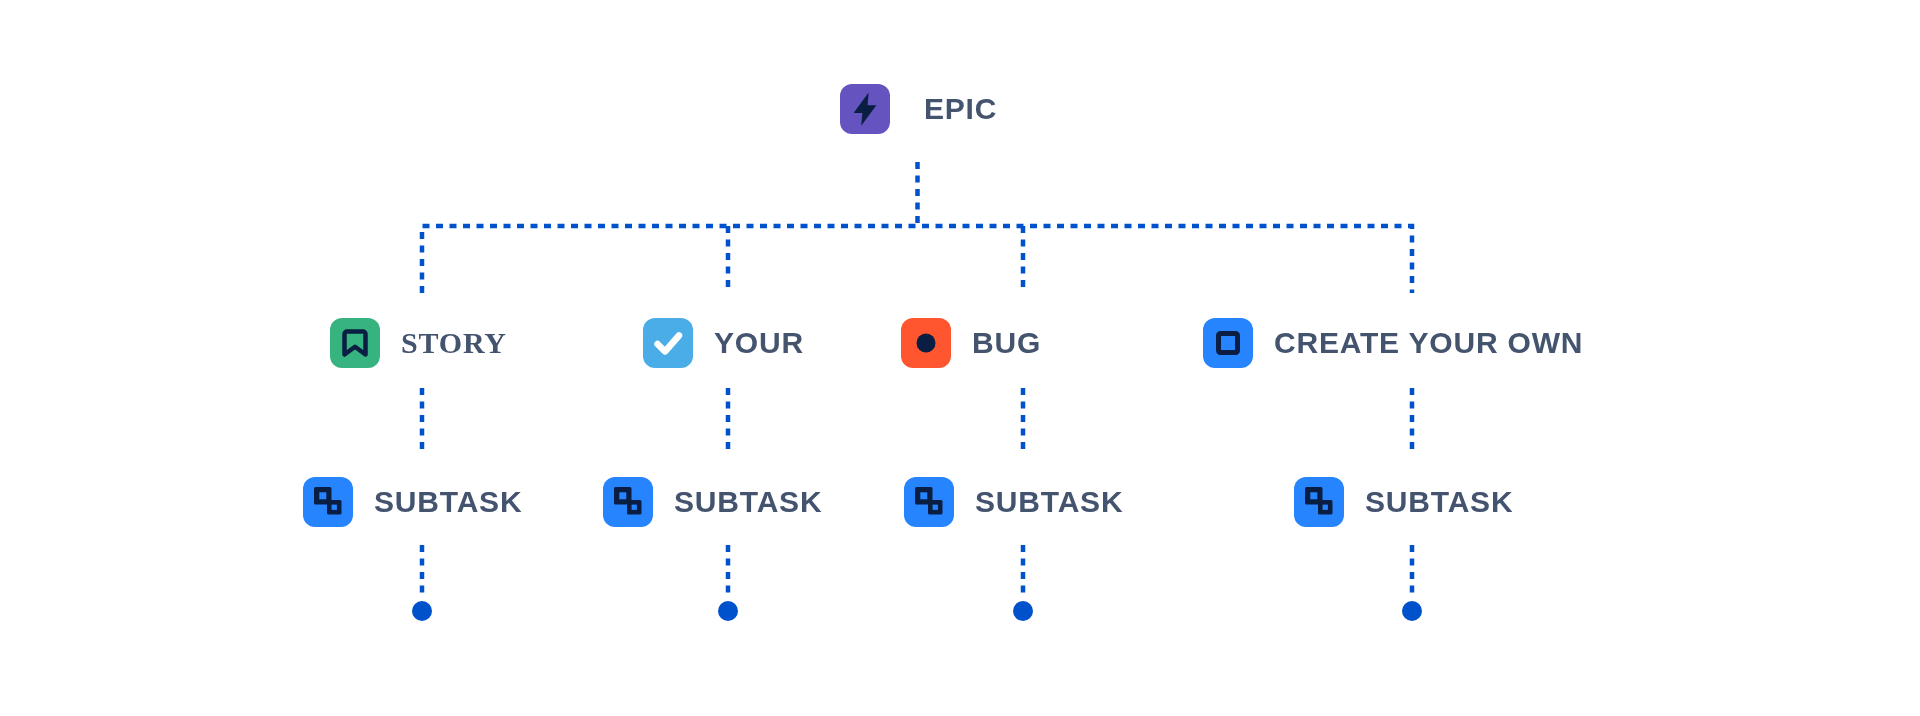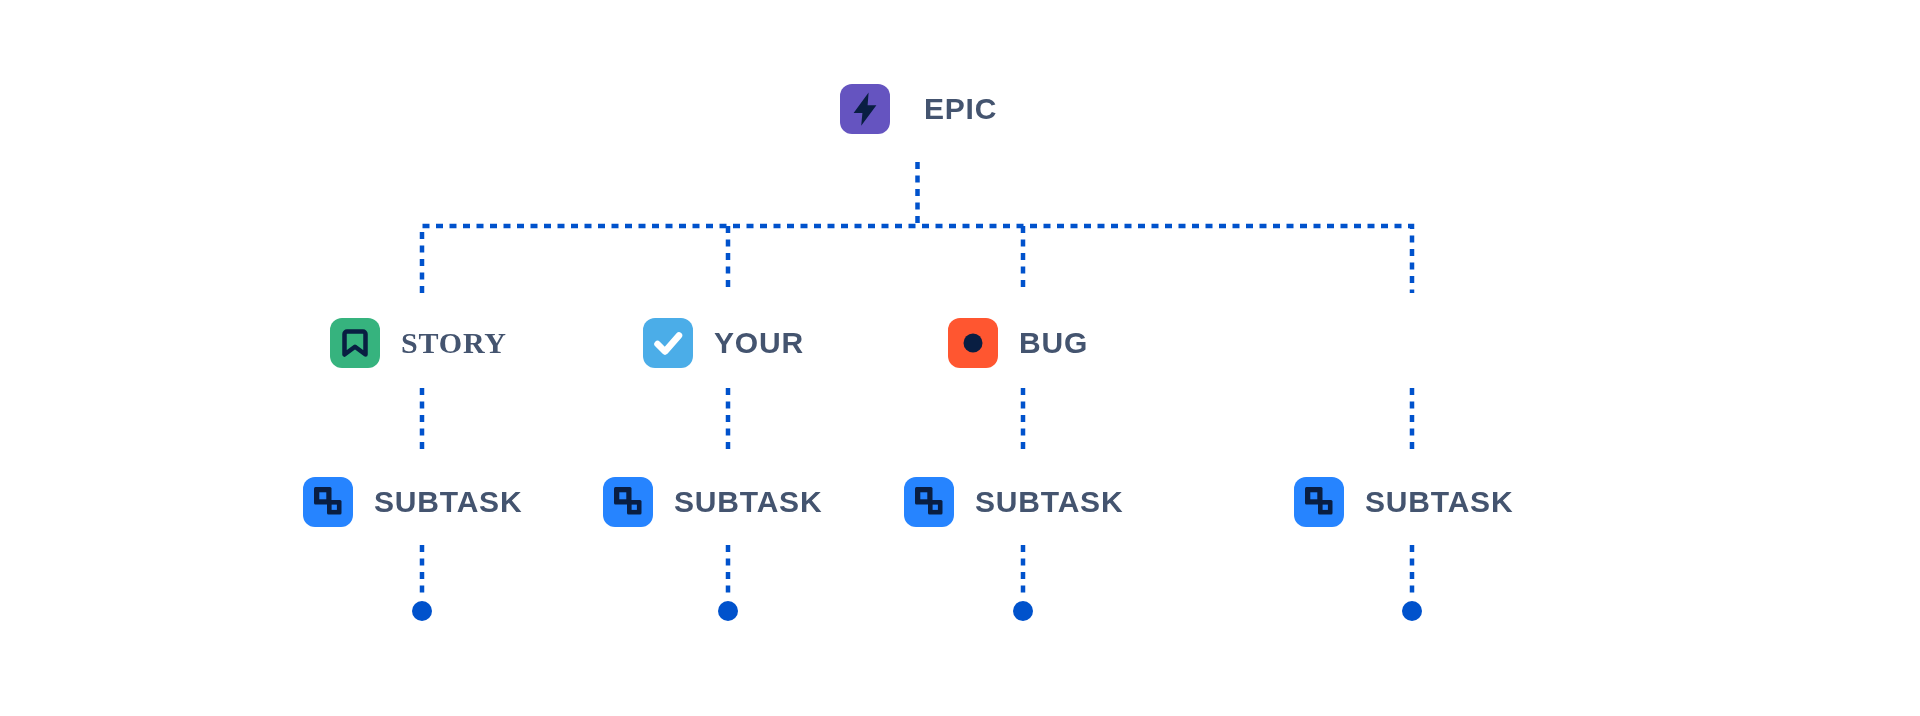--- a/index.html
+++ b/index.html
@@ -55,21 +55,21 @@
   .tile-subtask{fill:var(--subtask-blue);}
   .glyph-fill{fill:var(--glyph-dark);}
   .glyph-stroke{stroke:var(--glyph-dark);fill:none;}
   .glyph-hole-subtask{fill:var(--subtask-blue);}
   .glyph-check{stroke:#FFFFFF;fill:none;stroke-linecap:round;stroke-linejoin:round;}
 
   
   .node-epic{left:840px;top:84px;gap:34px;}
   .node-story{left:330px;top:318px;font-family:Liberation Serif, serif;}
   .node-task{left:643px;top:318px;}
-  .node-bug{left:948px;top:318px;justify-content:center;}
+  .node-bug{left:901px;top:318px;justify-content:center;}
   .node-cyo{left:1203px;top:318px;}
   .node-sub1{left:303px;top:477px;}
   .node-sub2{left:603px;top:477px;}
   .node-sub3{left:904px;top:477px;}
   .node-sub4{left:1294px;top:477px;}
 </style>
 </head>
 <body>
 
 <div class="stage">
@@ -118,20 +118,27 @@
   </div>
 
   <div class="node node-bug">
     <svg class="icon" viewBox="0 0 50 50">
       <rect class="tile-bug" x="0" y="0" width="50" height="50" rx="12"></rect>
       <circle class="glyph-fill" cx="25" cy="25" r="9.5"></circle>
     </svg>
     <span class="label">BUG</span>
   </div>
 
+  <div class="node node-cyo">
+    <svg class="icon" viewBox="0 0 50 50">
+      <rect class="tile-cyo" x="0" y="0" width="50" height="50" rx="12"></rect>
+      <rect class="glyph-stroke" x="15.5" y="15.5" width="19" height="19" rx="2" stroke-width="5"></rect>
+    </svg>
+    <span class="label">CREATE YOUR OWN</span>
+  </div>
 
   <div class="node node-sub1">
     <svg class="icon" viewBox="0 0 50 50">
       <rect class="tile-subtask" x="0" y="0" width="50" height="50" rx="12"></rect>
       <g>
         <rect class="glyph-fill" x="11" y="10" width="17.5" height="17.5" rx="1.5"></rect>
         <rect class="glyph-hole-subtask" x="16.3" y="15.3" width="7" height="7"></rect>
         <rect class="glyph-fill" x="24" y="23" width="14.5" height="14.5" rx="1.5"></rect>
         <rect class="glyph-hole-subtask" x="28.6" y="27.6" width="5.3" height="5.3"></rect>
       </g>

